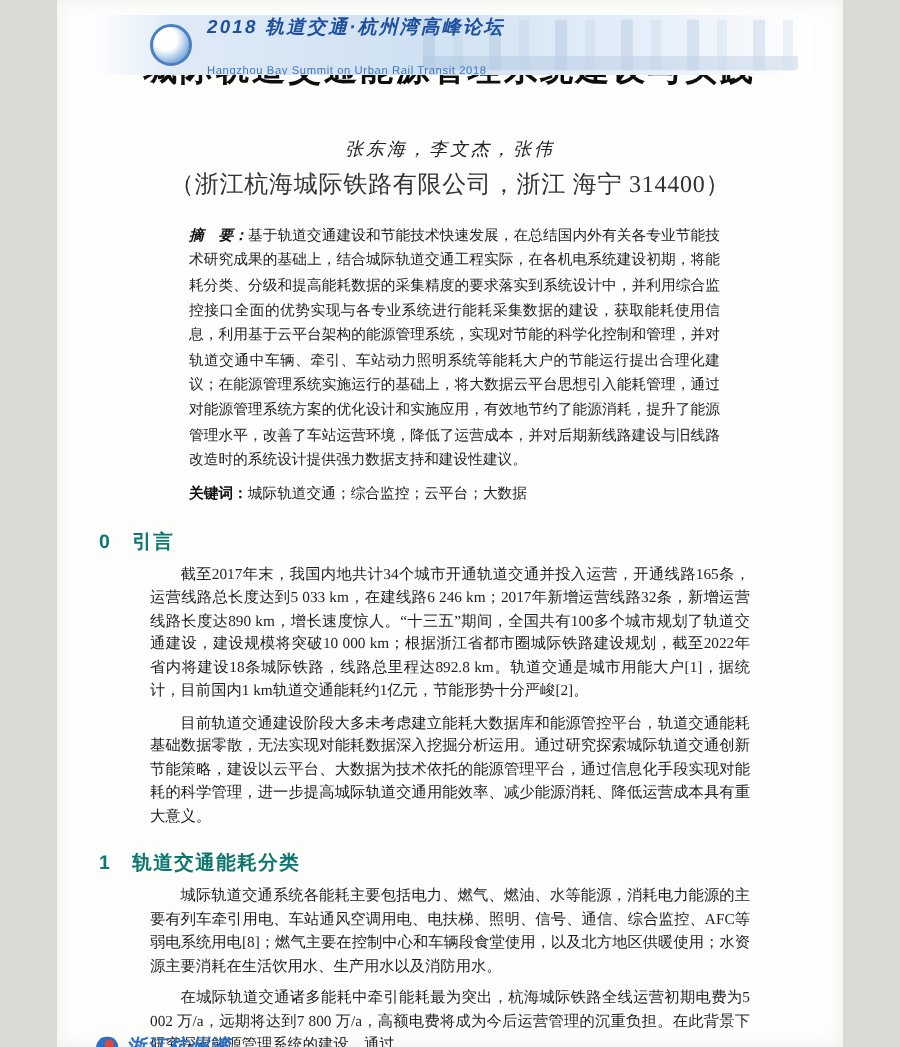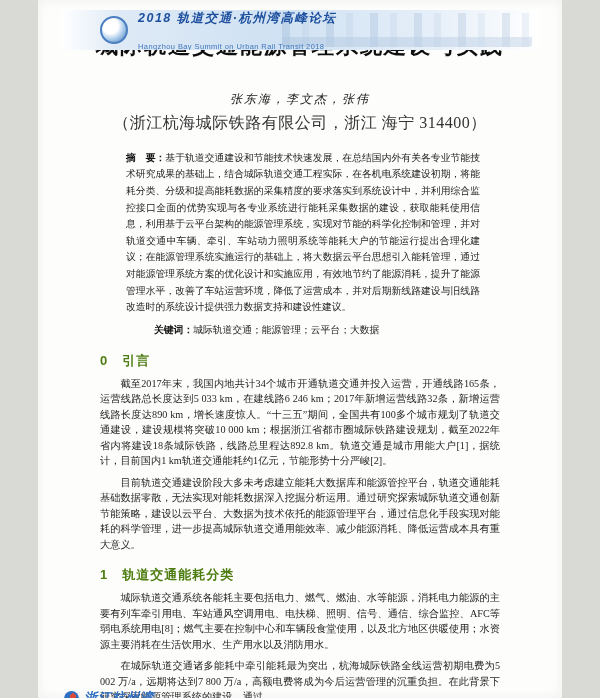--- a/index.html
+++ b/index.html
@@ -22,27 +22,27 @@
       repeating-linear-gradient(90deg, rgba(115,150,190,.42) 0 8px, rgba(115,150,190,0) 8px 20px, rgba(150,180,212,.32) 20px 27px, rgba(150,180,212,0) 27px 44px);}
 
   
   h1.title{margin:32px 40px 0;text-align:center;font-family:"Liberation Sans",sans-serif;
     font-weight:bold;font-size:22px;letter-spacing:2px;color:#0e0e0e;line-height:1.3;}
   .authors{margin-top:30px;text-align:center;font-size:12px;font-style:italic;letter-spacing:2px;color:#222;}
   .affiliation{margin-top:5px;text-align:center;font-size:16px;color:#333;letter-spacing:.5px;}
 
   
   .abstract{margin:16px 82px 0 88px;font-size:9.8px;line-height:1.7;text-align:justify;color:#222;}
-  .abstract b{font-family:"Liberation Sans",sans-serif;font-weight:bold;color:#111;}
+  .abstract b{font-family:"Liberation Sans",sans-serif;font-weight:bold;color:#111;font-style:italic;}
   .keywords{margin:6px 82px 0 88px;font-size:9.8px;line-height:1.6;text-align:justify;color:#222;}
-  .keywords b{font-family:"Liberation Sans",sans-serif;font-weight:bold;color:#111;margin-left:28px;}
+  .keywords b{font-family:"Liberation Sans",sans-serif;font-weight:bold;color:#111;}
 
   
-  h2.sec{margin:14px 62px 0;font-family:"Liberation Sans",sans-serif;font-weight:bold;
-    font-size:13px;color:#4d7c0f;letter-spacing:1px;}
+  h2.sec{margin:14px 28px 0;font-family:"Liberation Sans",sans-serif;font-weight:bold;
+    font-size:13px;color:#0f766e;letter-spacing:1px;}
   p.body{margin:6px 62px 0;font-size:10.2px;line-height:1.52;text-align:justify;text-indent:2em;color:#1e1e1e;}
 
   
   .footer-mark{position:absolute;bottom:-9px;left:26px;display:flex;align-items:center;gap:5px;}
   .footer-logo{width:15px;height:15px;border-radius:50%;
     background:radial-gradient(circle at 60% 35%, #d94a3a 0 22%, transparent 23%),
                radial-gradient(circle at 40% 60%, #2f6fc1 0 70%, #1d4f9e 100%);}
   .footer-text{font-family:"Liberation Sans",sans-serif;font-style:italic;font-weight:bold;
     font-size:13px;color:#2f6fc1;letter-spacing:1px;}
 </style>
@@ -60,21 +60,21 @@
     <div class="banner-art"></div>
   </div>
 
   <h1 class="title">城际轨道交通能源管理系统建设与实践</h1>
 
   <div class="authors">张东海，李文杰，张伟</div>
   <div class="affiliation">（浙江杭海城际铁路有限公司，浙江 海宁 314400）</div>
 
   <p class="abstract"><b>摘　要：</b><span>基于轨道交通建设和节能技术快速发展，在总结国内外有关各专业节能技术研究成果的基础上，结合城际轨道交通工程实际，在各机电系统建设初期，将能耗分类、分级和提高能耗数据的采集精度的要求落实到系统设计中，并利用综合监控接口全面的优势实现与各专业系统进行能耗采集数据的建设，获取能耗使用信息，利用基于云平台架构的能源管理系统，实现对节能的科学化控制和管理，并对轨道交通中车辆、牵引、车站动力照明系统等能耗大户的节能运行提出合理化建议；在能源管理系统实施运行的基础上，将大数据云平台思想引入能耗管理，通过对能源管理系统方案的优化设计和实施应用，有效地节约了能源消耗，提升了能源管理水平，改善了车站运营环境，降低了运营成本，并对后期新线路建设与旧线路改造时的系统设计提供强力数据支持和建设性建议。</span></p>
 
-  <p class="keywords"><b>关键词：</b><span>城际轨道交通；能源管理；云平台；大数据</span></p>
+  <p class="keywords"><b>关键词：</b><span>城际轨道交通；综合监控；云平台；大数据</span></p>
 
   <h2 class="sec">0　引言</h2>
   <p class="body">截至2017年末，我国内地共计34个城市开通轨道交通并投入运营，开通线路165条，运营线路总长度达到5 033 km，在建线路6 246 km；2017年新增运营线路32条，新增运营线路长度达890 km，增长速度惊人。“十三五”期间，全国共有100多个城市规划了轨道交通建设，建设规模将突破10 000 km；根据浙江省都市圈城际铁路建设规划，截至2022年省内将建设18条城际铁路，线路总里程达892.8 km。轨道交通是城市用能大户[1]，据统计，目前国内1 km轨道交通能耗约1亿元，节能形势十分严峻[2]。</p>
   <p class="body">目前轨道交通建设阶段大多未考虑建立能耗大数据库和能源管控平台，轨道交通能耗基础数据零散，无法实现对能耗数据深入挖掘分析运用。通过研究探索城际轨道交通创新节能策略，建设以云平台、大数据为技术依托的能源管理平台，通过信息化手段实现对能耗的科学管理，进一步提高城际轨道交通用能效率、减少能源消耗、降低运营成本具有重大意义。</p>
 
   <h2 class="sec">1　轨道交通能耗分类</h2>
   <p class="body">城际轨道交通系统各能耗主要包括电力、燃气、燃油、水等能源，消耗电力能源的主要有列车牵引用电、车站通风空调用电、电扶梯、照明、信号、通信、综合监控、AFC等弱电系统用电[8]；燃气主要在控制中心和车辆段食堂使用，以及北方地区供暖使用；水资源主要消耗在生活饮用水、生产用水以及消防用水。</p>
   <p class="body">在城际轨道交通诸多能耗中牵引能耗最为突出，杭海城际铁路全线运营初期电费为5 002 万/a，远期将达到7 800 万/a，高额电费将成为今后运营管理的沉重负担。在此背景下研究探索能源管理系统的建设，通过</p>
 
   <div class="footer-mark">

